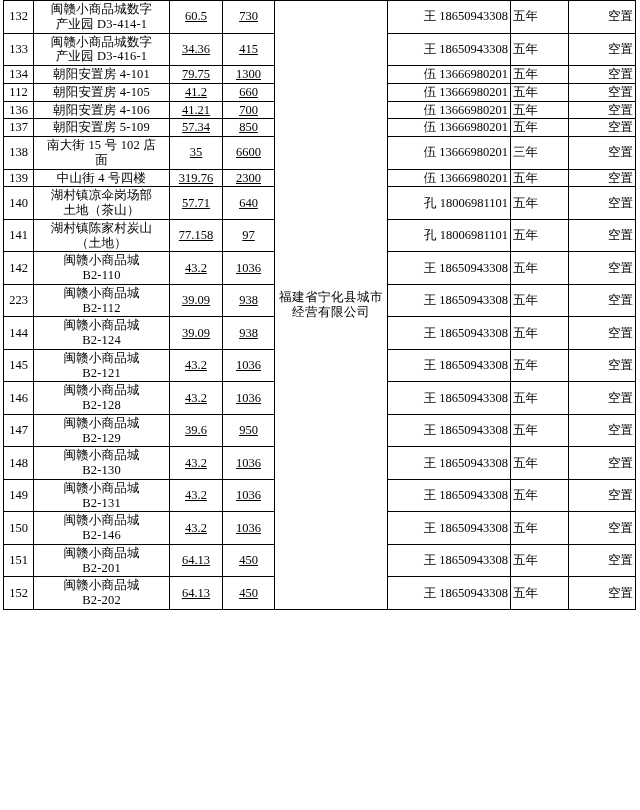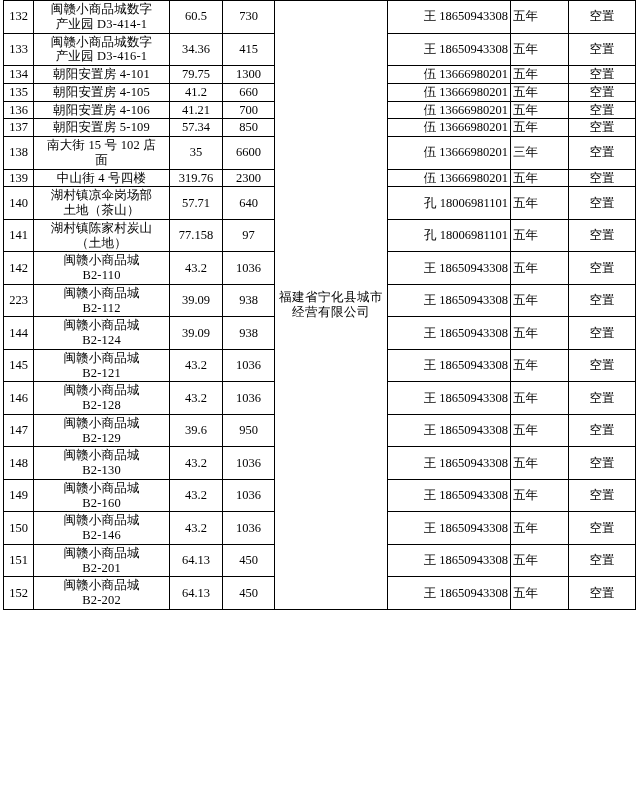--- a/index.html
+++ b/index.html
@@ -48,39 +48,40 @@
     font-size: 12.5px;
   }
   td.name {
     text-align: center;
     font-size: 13px;
     letter-spacing: 0.2px;
   }
   td.area, td.price {
     text-align: center;
     font-size: 12.5px;
+    text-decoration: underline;
   }
   td.owner {
     text-align: center;
     font-size: 13px;
     line-height: 1.35;
     letter-spacing: 0.5px;
   }
   td.person {
     text-align: right;
     padding-left: 5px;
     font-size: 12.5px;
   }
   td.term, td.status {
     text-align: center;
     font-size: 12.5px;
     padding-left: 6px;
   }
   td.term { text-align: left; padding-left: 7px; font-family: Liberation Serif, serif; }
-  td.status { text-align: center; padding-left: 9px; }
+  td.status { text-align: right; padding-left: 9px; }
 
   .name-line { display: block; }
   .owner-inner {
     display: block;
     text-align: center;
   }
 </style>
 </head>
 <body>
 
@@ -129,21 +130,21 @@
           <td class="name">
             <span class="name-line">朝阳安置房 4-101</span>
           </td>
           <td class="area">79.75</td>
           <td class="price">1300</td>
           <td class="person">伍 13666980201</td>
           <td class="term">五年</td>
           <td class="status">空置</td>
         </tr>
         <tr>
-          <td class="idx">135</td>
+          <td class="idx">112</td>
           <td class="name">
             <span class="name-line">朝阳安置房 4-105</span>
           </td>
           <td class="area">41.2</td>
           <td class="price">660</td>
           <td class="person">伍 13666980201</td>
           <td class="term">五年</td>
           <td class="status">空置</td>
         </tr>
         <tr>
@@ -296,21 +297,21 @@
           <td class="area">43.2</td>
           <td class="price">1036</td>
           <td class="person">王 18650943308</td>
           <td class="term">五年</td>
           <td class="status">空置</td>
         </tr>
         <tr>
           <td class="idx">149</td>
           <td class="name">
             <span class="name-line">闽赣小商品城</span>
-            <span class="name-line">B2-160</span>
+            <span class="name-line">B2-131</span>
           </td>
           <td class="area">43.2</td>
           <td class="price">1036</td>
           <td class="person">王 18650943308</td>
           <td class="term">五年</td>
           <td class="status">空置</td>
         </tr>
         <tr>
           <td class="idx">150</td>
           <td class="name">

